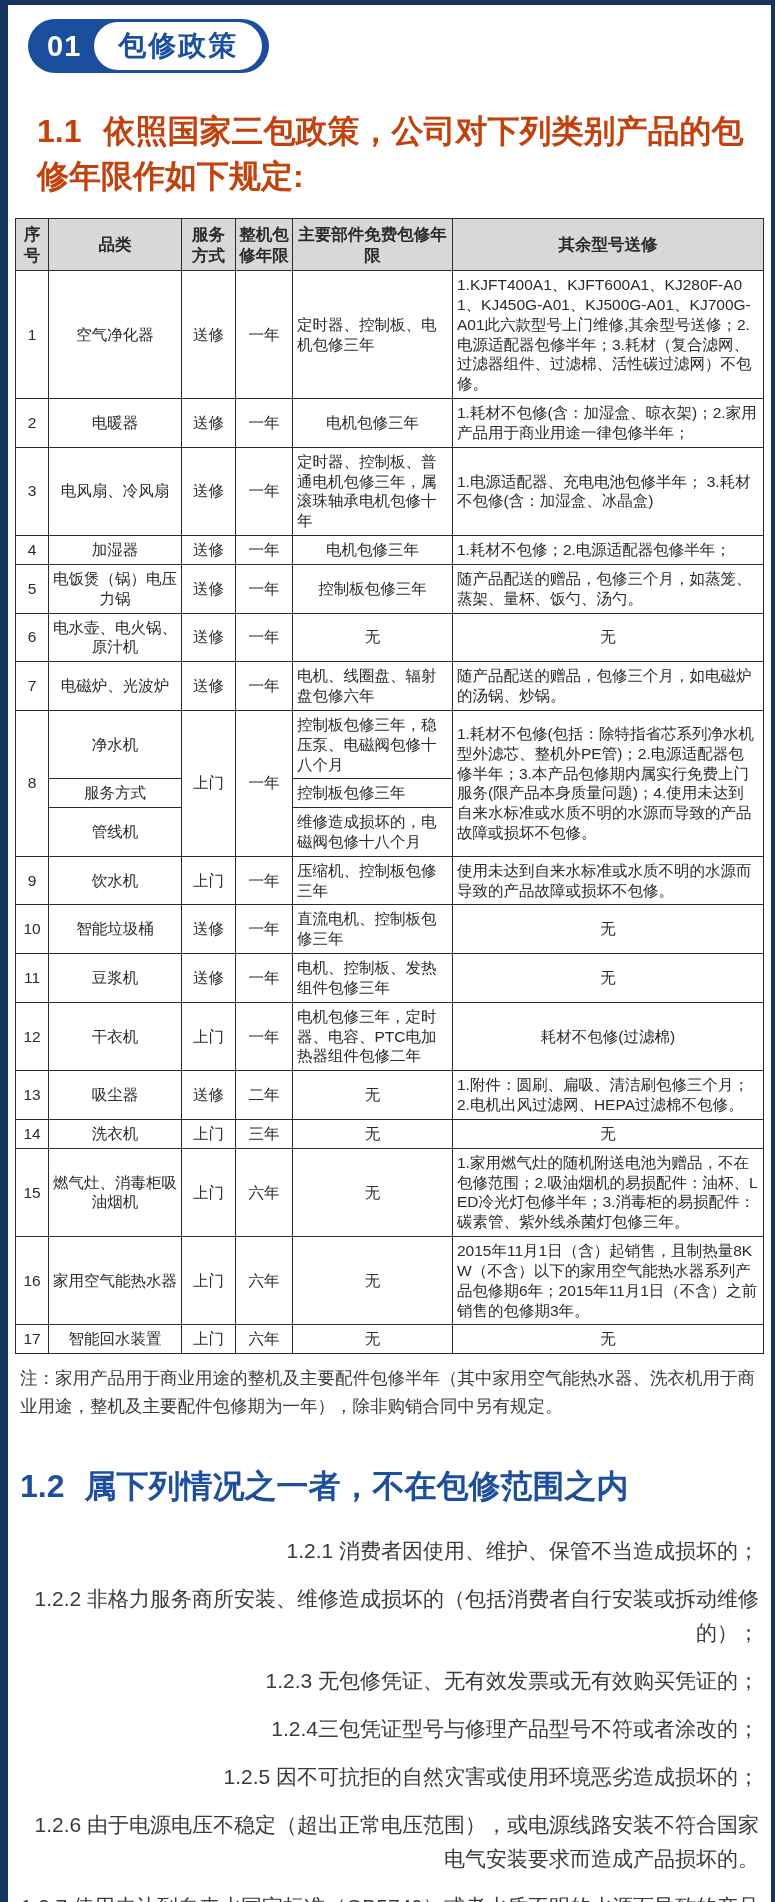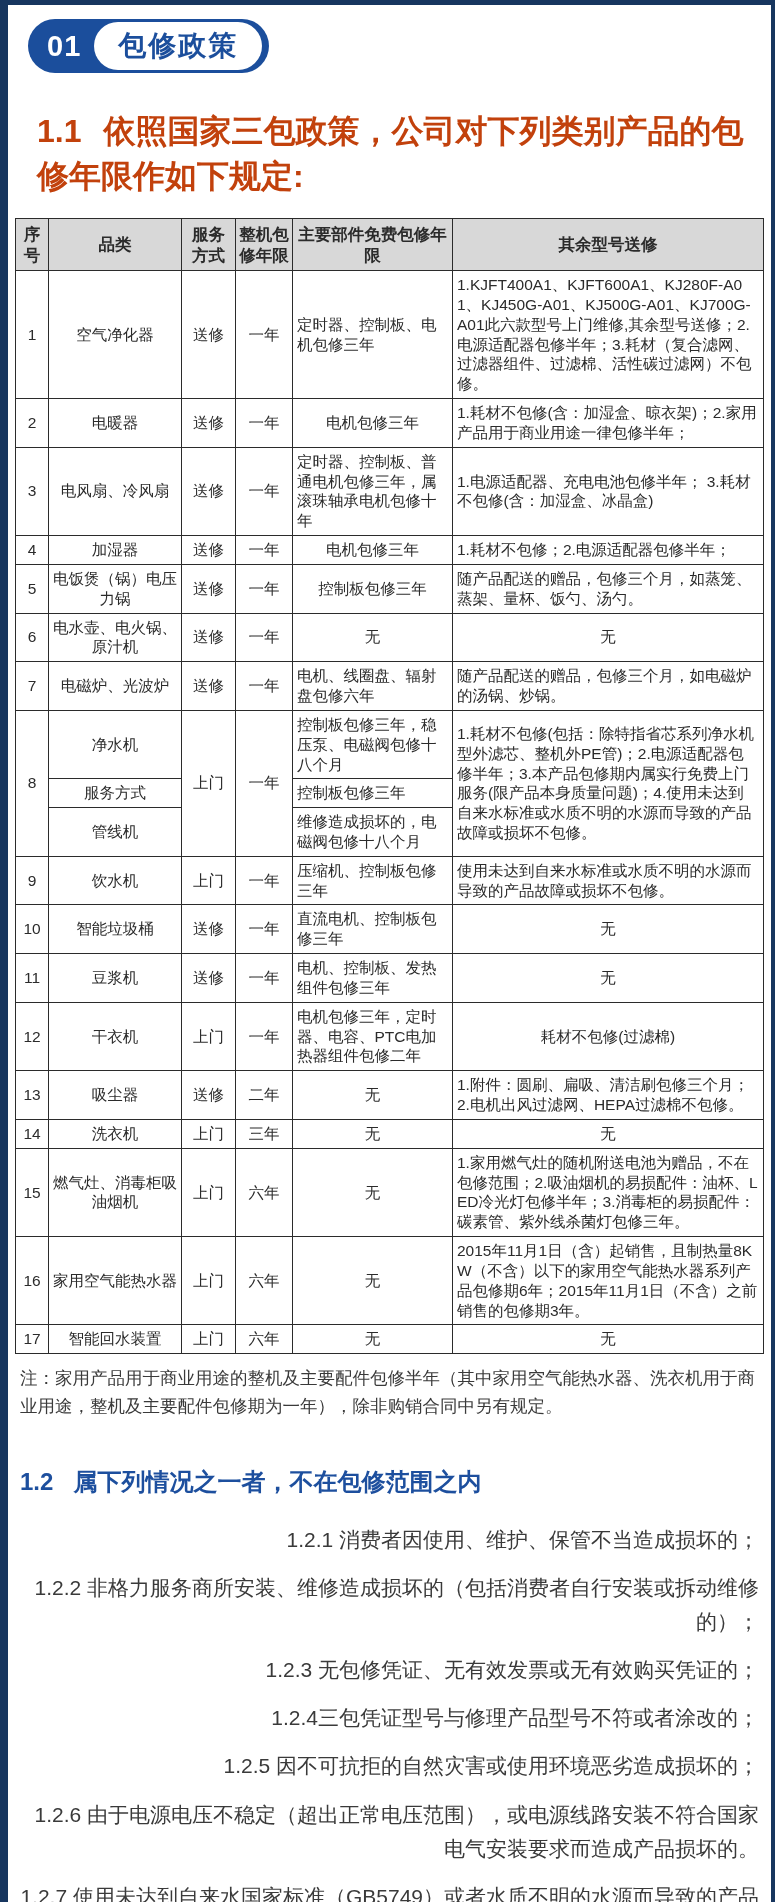--- a/index.html
+++ b/index.html
@@ -57,21 +57,21 @@
     color: #c2410c;
     font-weight: bold;
     font-size: 32px;
     line-height: 1.42;
     margin: 36px 14px 18px 29px;
   }
   .section-title .sec-num { margin-right: 22px; }
   .section-title-2 {
     color: #1d4f9e;
     font-weight: bold;
-    font-size: 24px;
+    font-size: 32px;
     line-height: 1.3;
     margin: 46px 14px 26px 12px;
   }
   .section-title-2 .sec-num { margin-right: 20px; }
 
   
   table.policy {
     border-collapse: collapse;
     table-layout: fixed;
     width: 748px;

